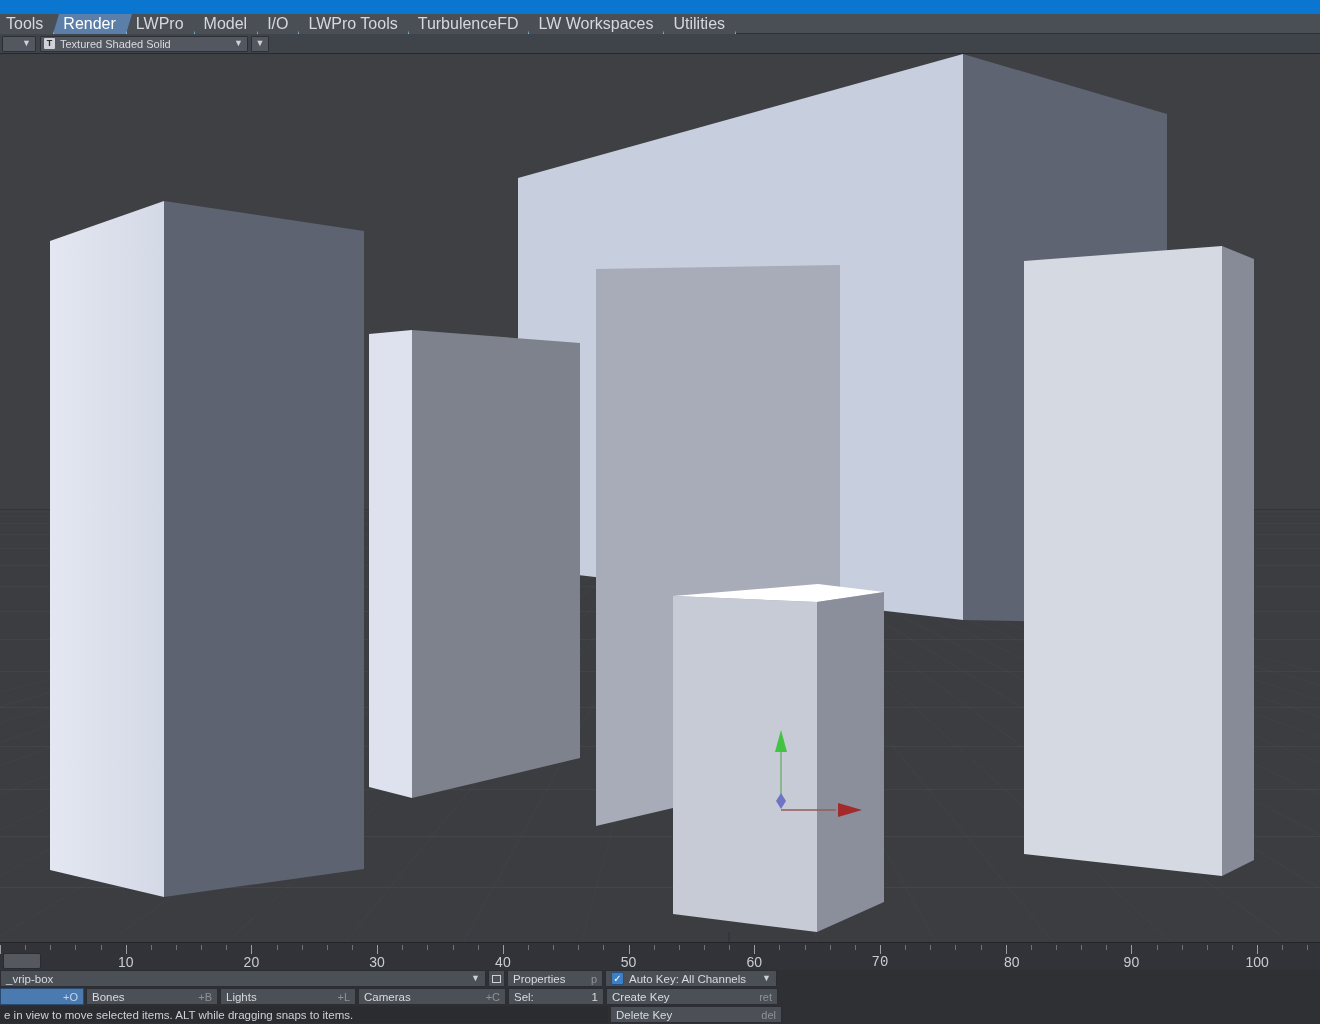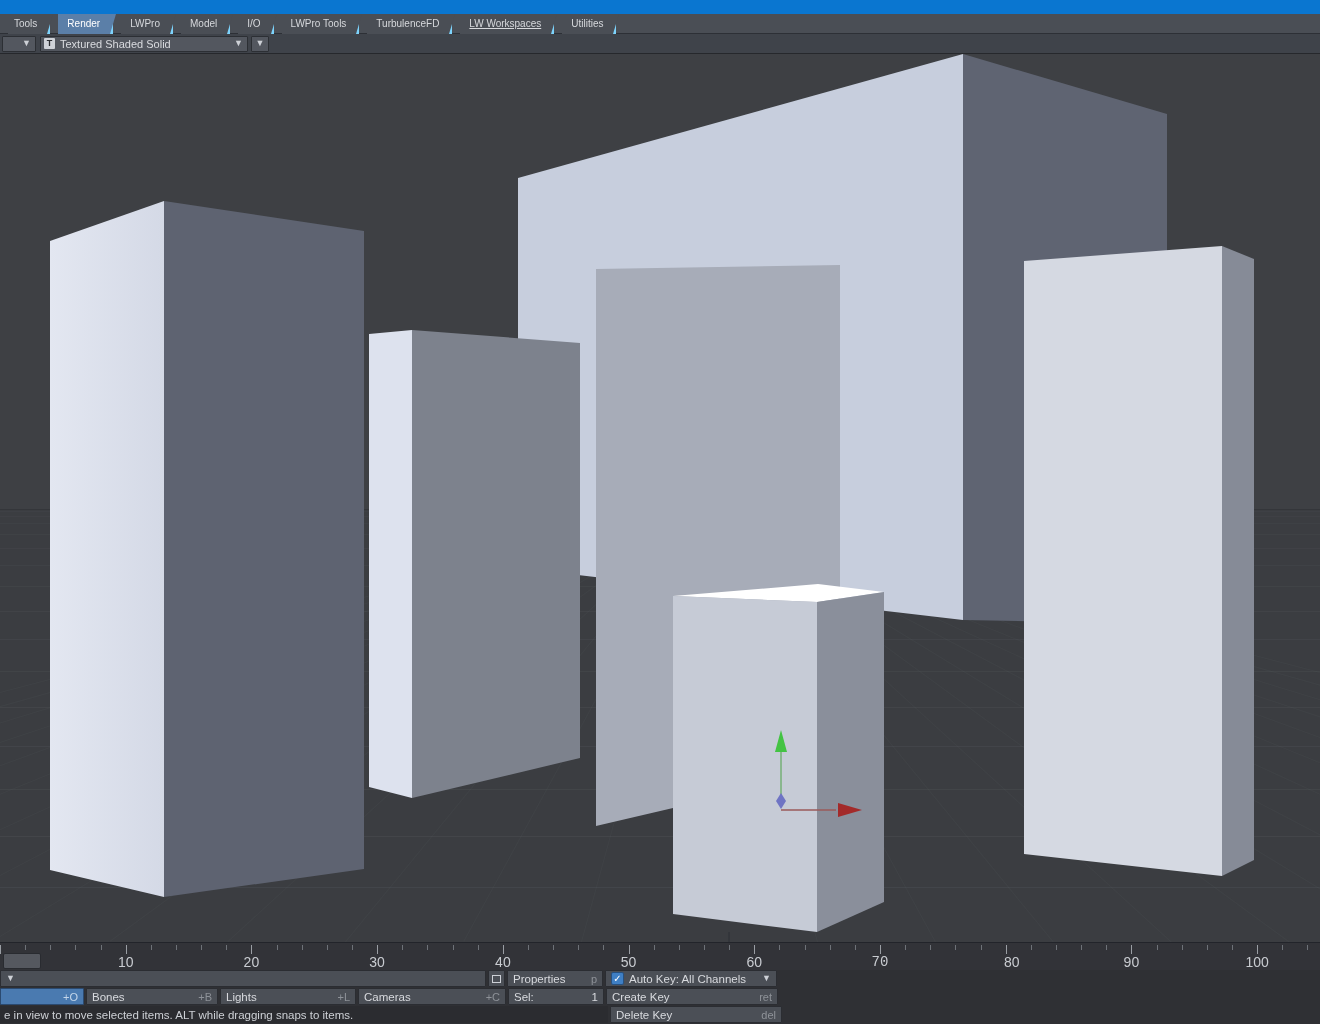--- a/index.html
+++ b/index.html
@@ -21,26 +21,25 @@
   
   .tabstrip {
     position:absolute; left:0; top:14px; width:1320px; height:20px;
     background:#4a4e55;
     border-bottom:1px solid #2d3036;
   }
   .tabstrip .tabs { display:flex; height:20px; align-items:stretch; }
   .tab {
     position:relative; height:20px; line-height:19px;
     padding:0 10px 0 9px;
-    font-size:10px; color:#d6d8dc;
+    font-size:16px; color:#d6d8dc;
     background:#4a4e55;
-    border-right:3px solid #7dd3fc;
+    border-right:1px solid #7dd3fc;
     white-space:nowrap;
     cursor:default;
-    margin-left:8px;
   }
   .tab::after{
     content:""; position:absolute; right:-6px; top:0;
     width:0; height:0;
     border-top:20px solid #4a4e55;
     border-right:6px solid transparent;
   }
   .tab.active { background:#5b7fa8; color:#ffffff; }
   .tab.active::after { border-top-color:#5b7fa8; }
   .tab.first { padding-left:6px; }
@@ -166,21 +165,21 @@
 
   <div class="tabstrip">
     <div class="tabs" id="tabs-host">
         <div class="tab first" style="z-index: 20;">Tools</div>
         <div class="tab active" style="z-index: 19;">Render</div>
         <div class="tab" style="z-index: 18;">LWPro</div>
         <div class="tab" style="z-index: 17;">Model</div>
         <div class="tab" style="z-index: 16;">I/O</div>
         <div class="tab" style="z-index: 15;">LWPro Tools</div>
         <div class="tab" style="z-index: 14;">TurbulenceFD</div>
-        <div class="tab" style="z-index: 13; text-decoration: underline;">LW Workspaces</div>
+        <div class="tab" style="z-index: 13;">LW Workspaces</div>
         <div class="tab" style="z-index: 12;">Utilities</div>
       </div>
   </div>
 
   <div class="vpbar">
     <div class="mini-drop">
       <span class="caret">▼</span>
     </div>
     <div class="shade-drop">
       <span class="tbadge">T</span>
@@ -361,20 +360,21 @@
         <div class="tl-num" style="left: 1131.4px;">90</div>
         <div class="tl-num" style="left: 1257.1px;">100</div>
       </div>
     <div class="frame-handle"></div>
   </div>
 
   <div class="bottom">
 
     <div class="row row1">
       <div class="fld" style="width:486px">
+        <span class="grow">_vrip-box</span>
         <span class="caret">▼</span>
       </div>
       <div class="icon-btn">
         <span class="icon-box"></span>
       </div>
       <div class="fld" style="width:96px">
         <span class="grow">Properties</span>
         <span class="hint">p</span>
       </div>
       <div class="fld" style="width:172px">

